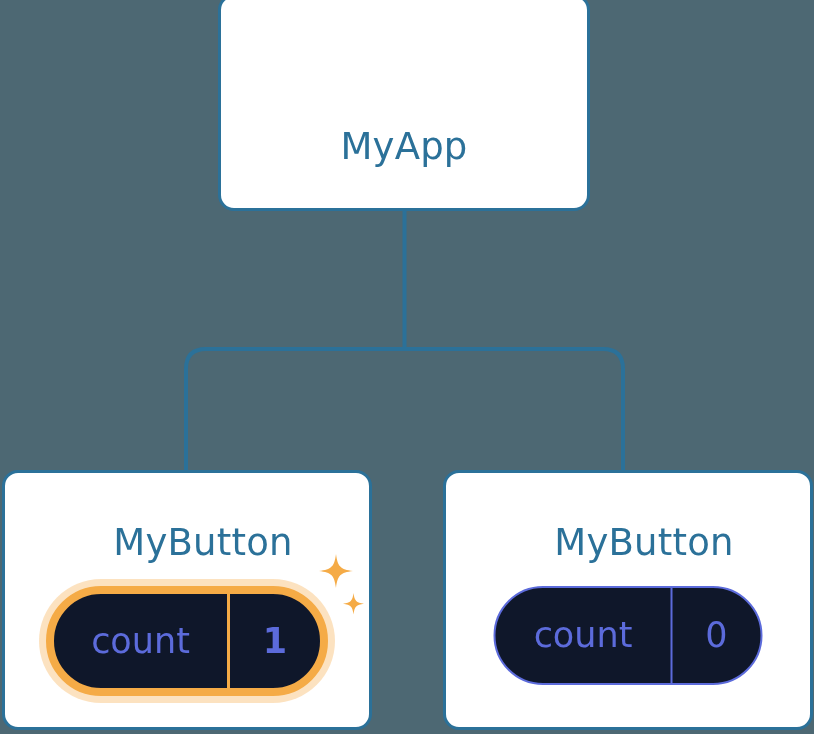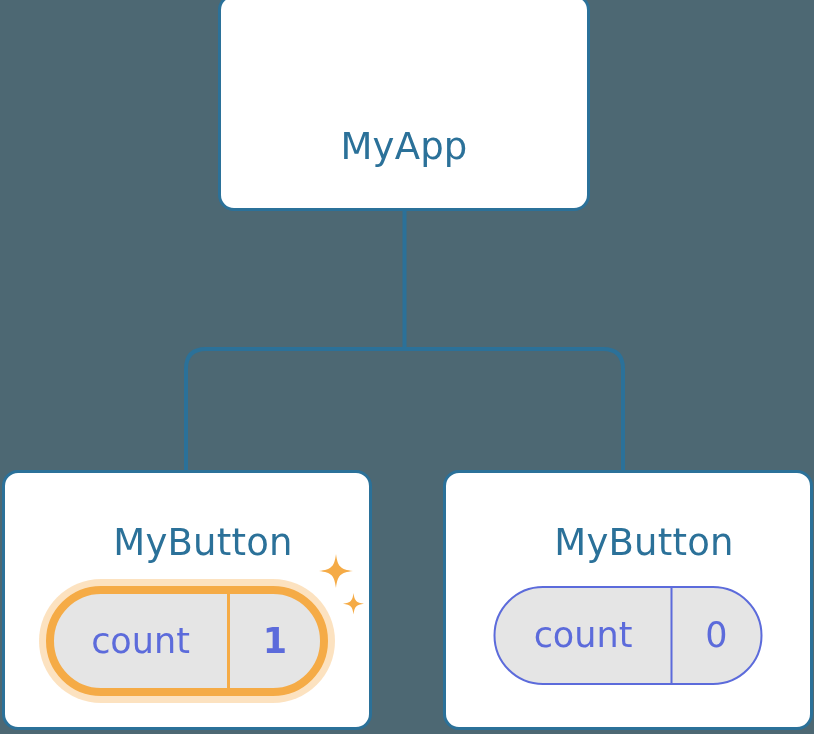--- a/index.html
+++ b/index.html
@@ -83,21 +83,21 @@
     position: absolute;
     left: 50%;
     transform: translateX(-50%);
     top: 113px;
   }
   .pill {
     position: relative;
     display: flex;
     align-items: stretch;
     box-sizing: border-box;
-    background: #e5e5e5;
+    background: #0f172a;
     border-radius: 999px;
     justify-content: space-between;
   }
   .pill-plain {
     border: 2px solid #5c6bdb;
     height: 99px;
   }
   .pill-highlight {
     border: 8px solid #f5ab46;
     height: 110px;

